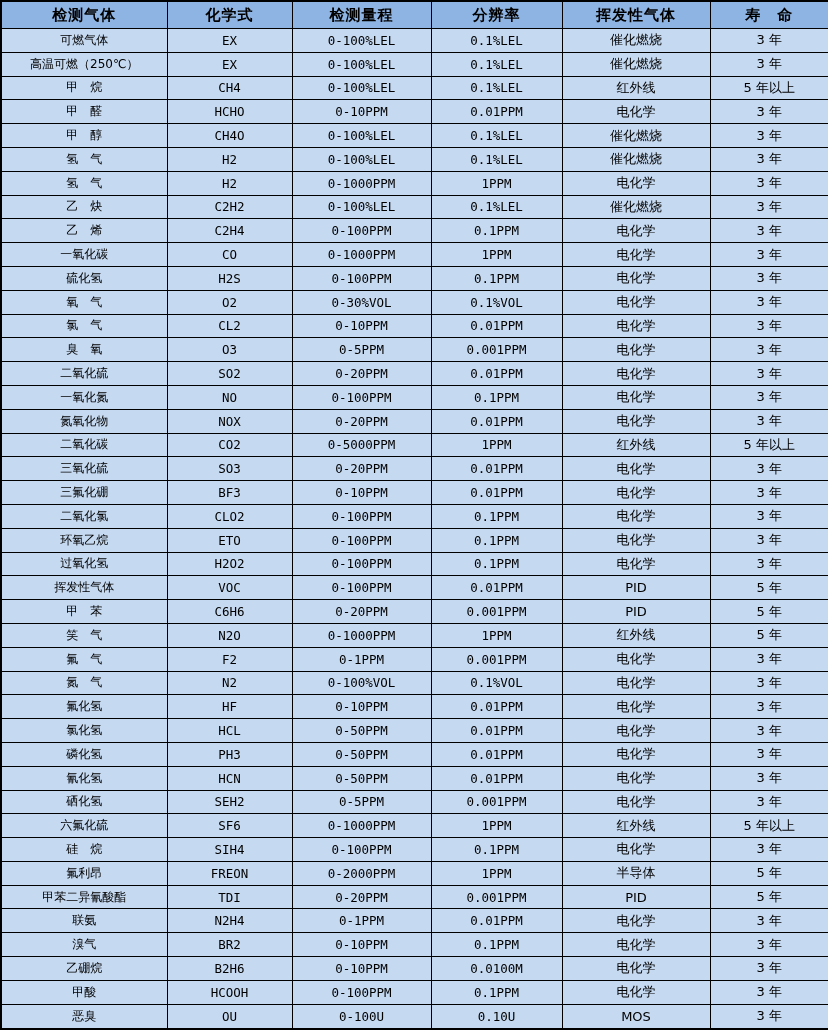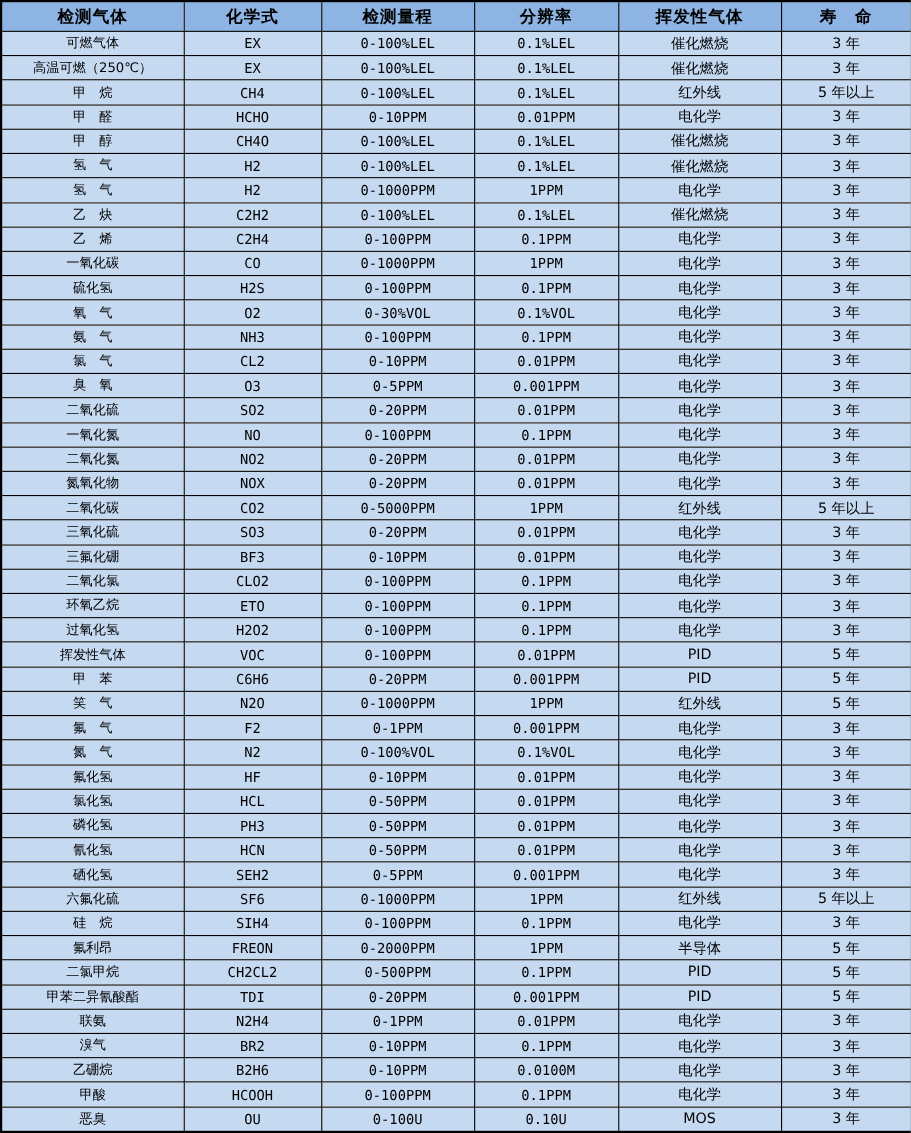--- a/index.html
+++ b/index.html
@@ -165,28 +165,20 @@
         </tr>
         <tr>
           <td class="col-0">氧　气</td>
           <td class="col-1">O2</td>
           <td class="col-2">0-30%VOL</td>
           <td class="col-3">0.1%VOL</td>
           <td class="col-4">电化学</td>
           <td class="col-5">3 年</td>
         </tr>
         <tr>
-          <td class="col-0">氨　气</td>
-          <td class="col-1">NH3</td>
-          <td class="col-2">0-100PPM</td>
-          <td class="col-3">0.1PPM</td>
-          <td class="col-4">电化学</td>
-          <td class="col-5">3 年</td>
-        </tr>
-        <tr>
           <td class="col-0">氯　气</td>
           <td class="col-1">CL2</td>
           <td class="col-2">0-10PPM</td>
           <td class="col-3">0.01PPM</td>
           <td class="col-4">电化学</td>
           <td class="col-5">3 年</td>
         </tr>
         <tr>
           <td class="col-0">臭　氧</td>
           <td class="col-1">O3</td>
@@ -201,28 +193,20 @@
           <td class="col-2">0-20PPM</td>
           <td class="col-3">0.01PPM</td>
           <td class="col-4">电化学</td>
           <td class="col-5">3 年</td>
         </tr>
         <tr>
           <td class="col-0">一氧化氮</td>
           <td class="col-1">NO</td>
           <td class="col-2">0-100PPM</td>
           <td class="col-3">0.1PPM</td>
-          <td class="col-4">电化学</td>
-          <td class="col-5">3 年</td>
-        </tr>
-        <tr>
-          <td class="col-0">二氧化氮</td>
-          <td class="col-1">NO2</td>
-          <td class="col-2">0-20PPM</td>
-          <td class="col-3">0.01PPM</td>
           <td class="col-4">电化学</td>
           <td class="col-5">3 年</td>
         </tr>
         <tr>
           <td class="col-0">氮氧化物</td>
           <td class="col-1">NOX</td>
           <td class="col-2">0-20PPM</td>
           <td class="col-3">0.01PPM</td>
           <td class="col-4">电化学</td>
           <td class="col-5">3 年</td>
@@ -373,28 +357,20 @@
         </tr>
         <tr>
           <td class="col-0">氟利昂</td>
           <td class="col-1">FREON</td>
           <td class="col-2">0-2000PPM</td>
           <td class="col-3">1PPM</td>
           <td class="col-4">半导体</td>
           <td class="col-5">5 年</td>
         </tr>
         <tr>
-          <td class="col-0">二氯甲烷</td>
-          <td class="col-1">CH2CL2</td>
-          <td class="col-2">0-500PPM</td>
-          <td class="col-3">0.1PPM</td>
-          <td class="col-4">PID</td>
-          <td class="col-5">5 年</td>
-        </tr>
-        <tr>
           <td class="col-0">甲苯二异氰酸酯</td>
           <td class="col-1">TDI</td>
           <td class="col-2">0-20PPM</td>
           <td class="col-3">0.001PPM</td>
           <td class="col-4">PID</td>
           <td class="col-5">5 年</td>
         </tr>
         <tr>
           <td class="col-0">联氨</td>
           <td class="col-1">N2H4</td>

